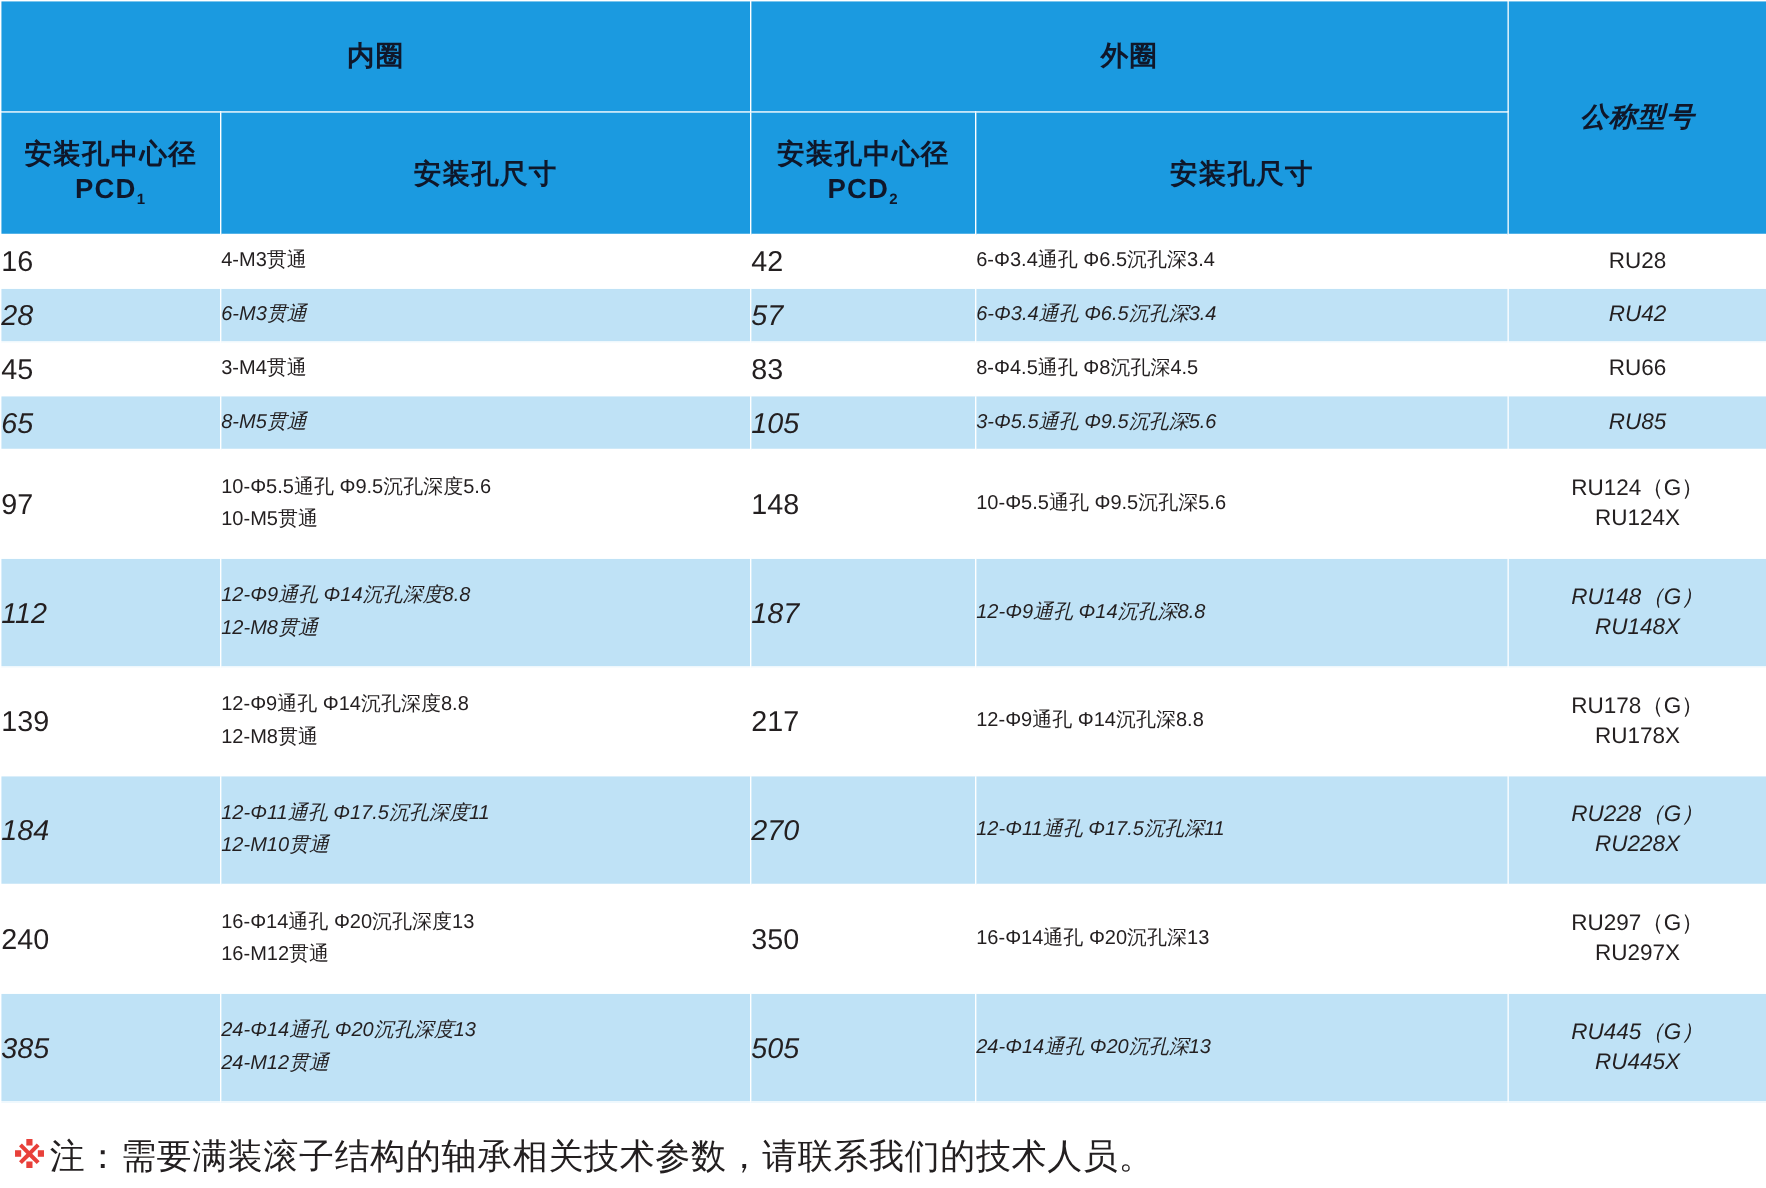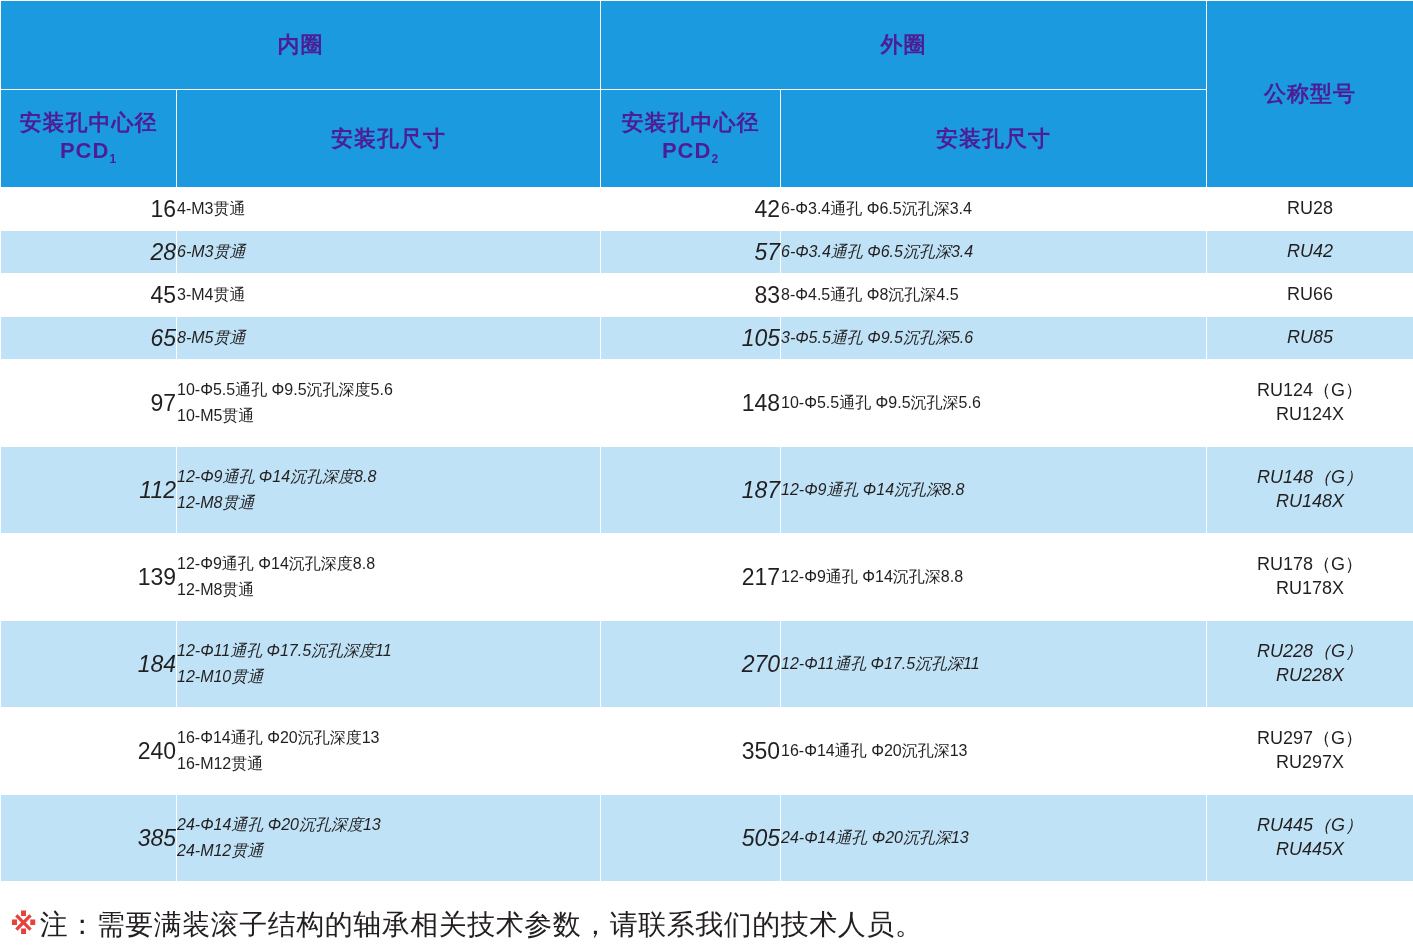--- a/index.html
+++ b/index.html
@@ -31,45 +31,46 @@
   table.spec col.c3 { width: 426px; }
   table.spec col.c4 { width: 207px; }
 
   table.spec th, table.spec td {
     border: 1px solid #ffffff;
     padding: 0;
     vertical-align: middle;
   }
   .hdr {
     background: #1b9ae0;
-    color: #4c1d95;
+    color: #0f172a;
     font-size: 22px;
     font-weight: bold;
     letter-spacing: 1px;
   }
   .hdr-top { height: 88px; }
   .hdr-sub { height: 97px; }
   .hdr .twoline {
     line-height: 1.28;
   }
   .sub-small {
     font-size: 12px;
     vertical-align: sub;
     font-weight: bold;
   }
   .hdr-model {
     font-size: 22px;
     font-weight: bold;
+    font-style: italic;
   }
 
   tbody tr.odd td { background: #ffffff; }
   tbody tr.even td { background: #bfe2f6; font-style: italic; }
 
   td.num {
-    text-align: right;
+    text-align: left;
     font-size: 23px;
   }
   td.desc {
     text-align: left;
     padding-left: 18px;
     font-size: 16px;
   }
   td.desc .line {
     display: block;
     line-height: 1.62;

